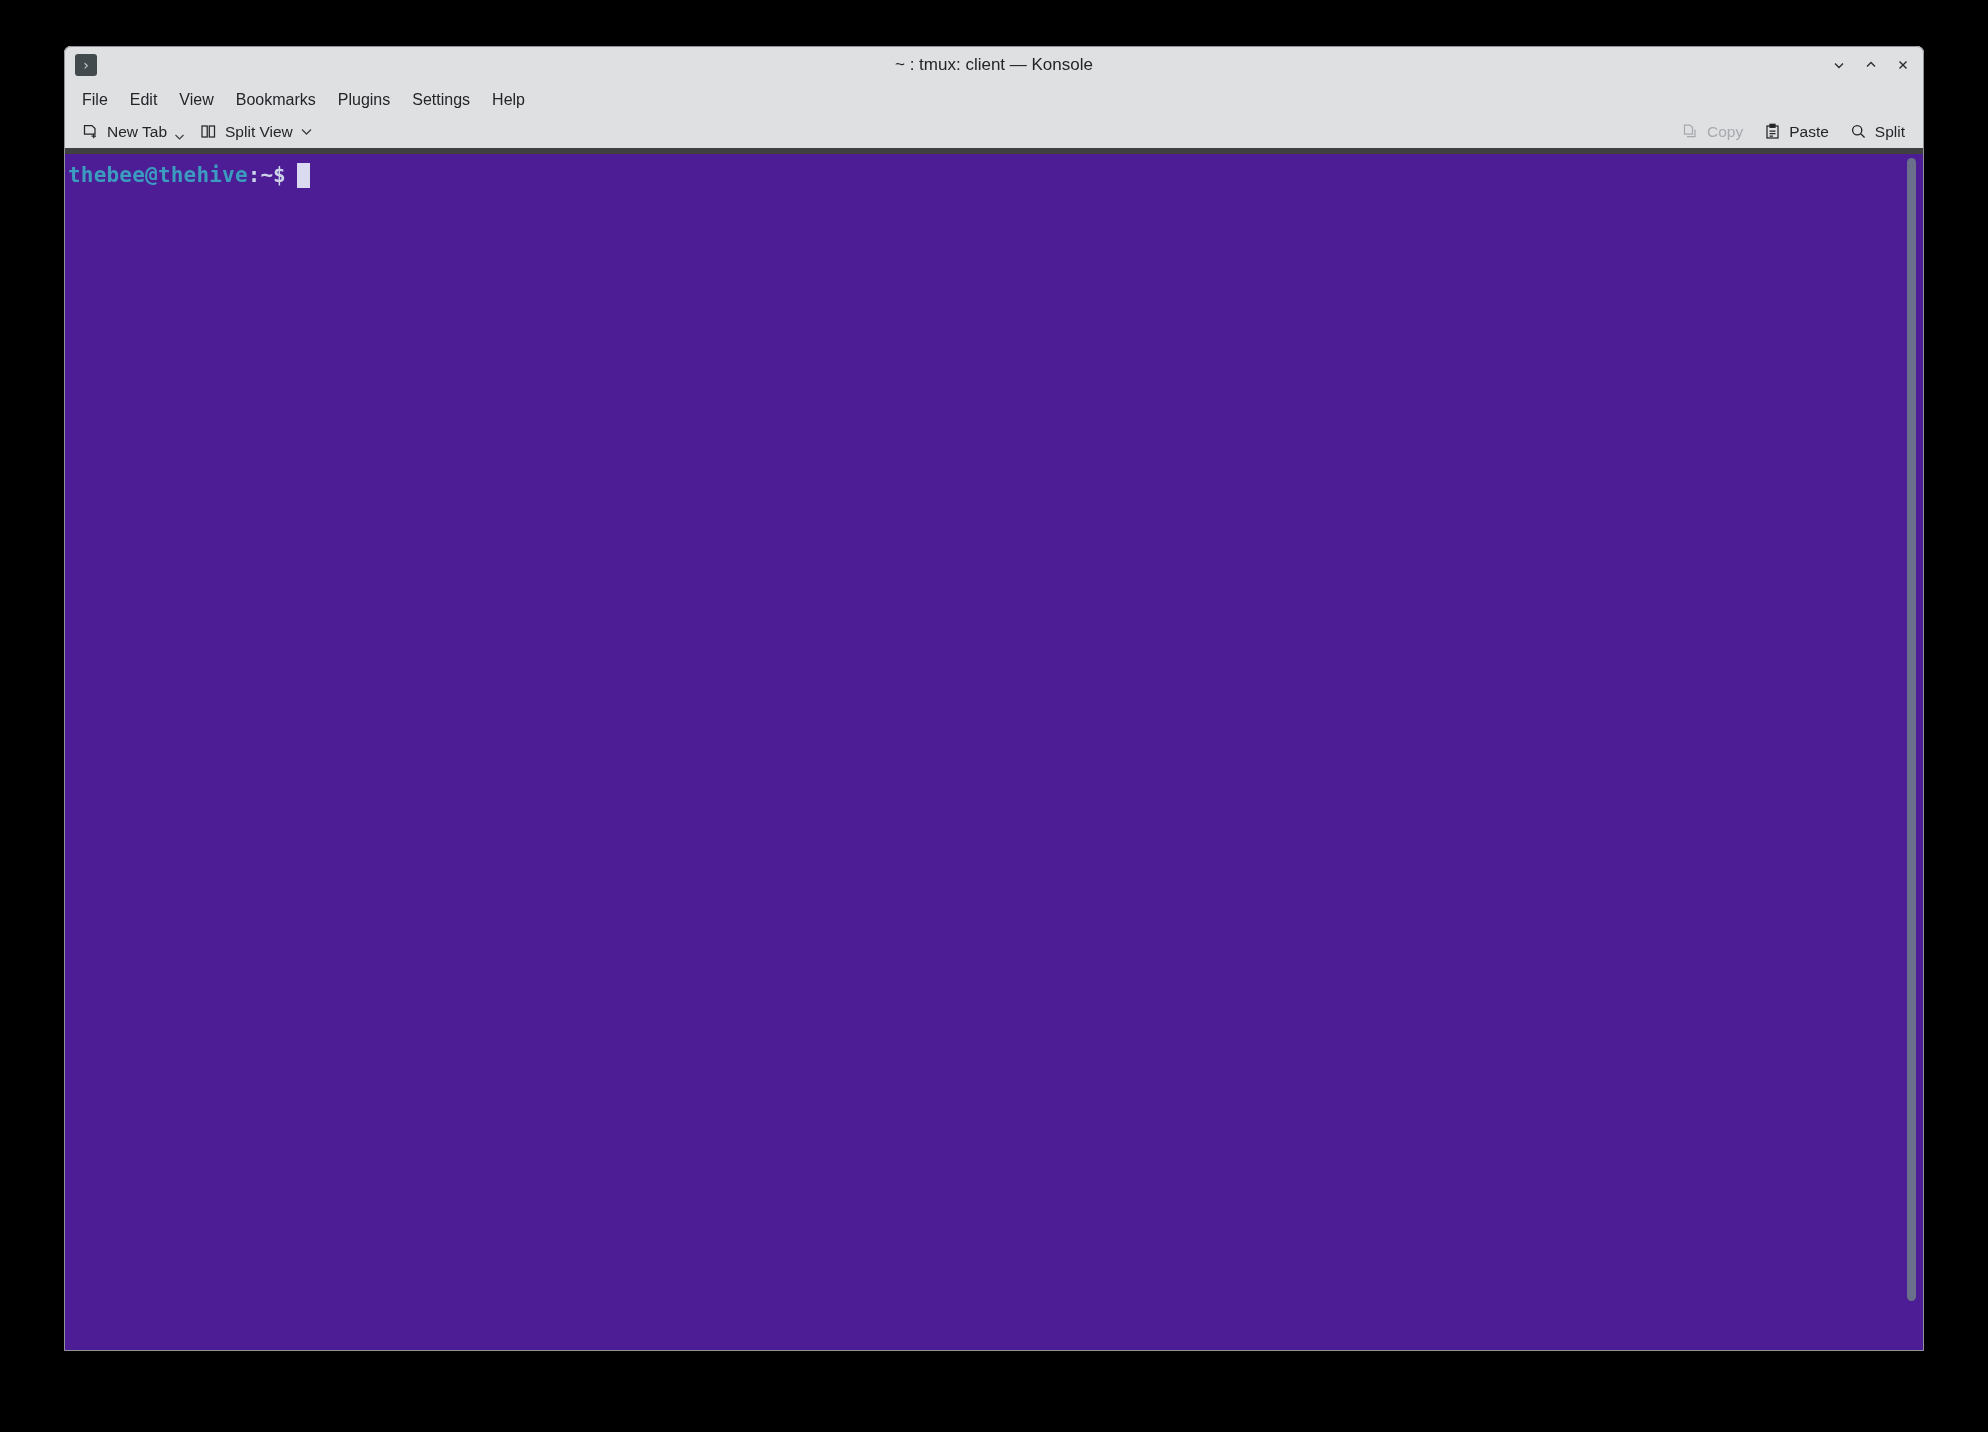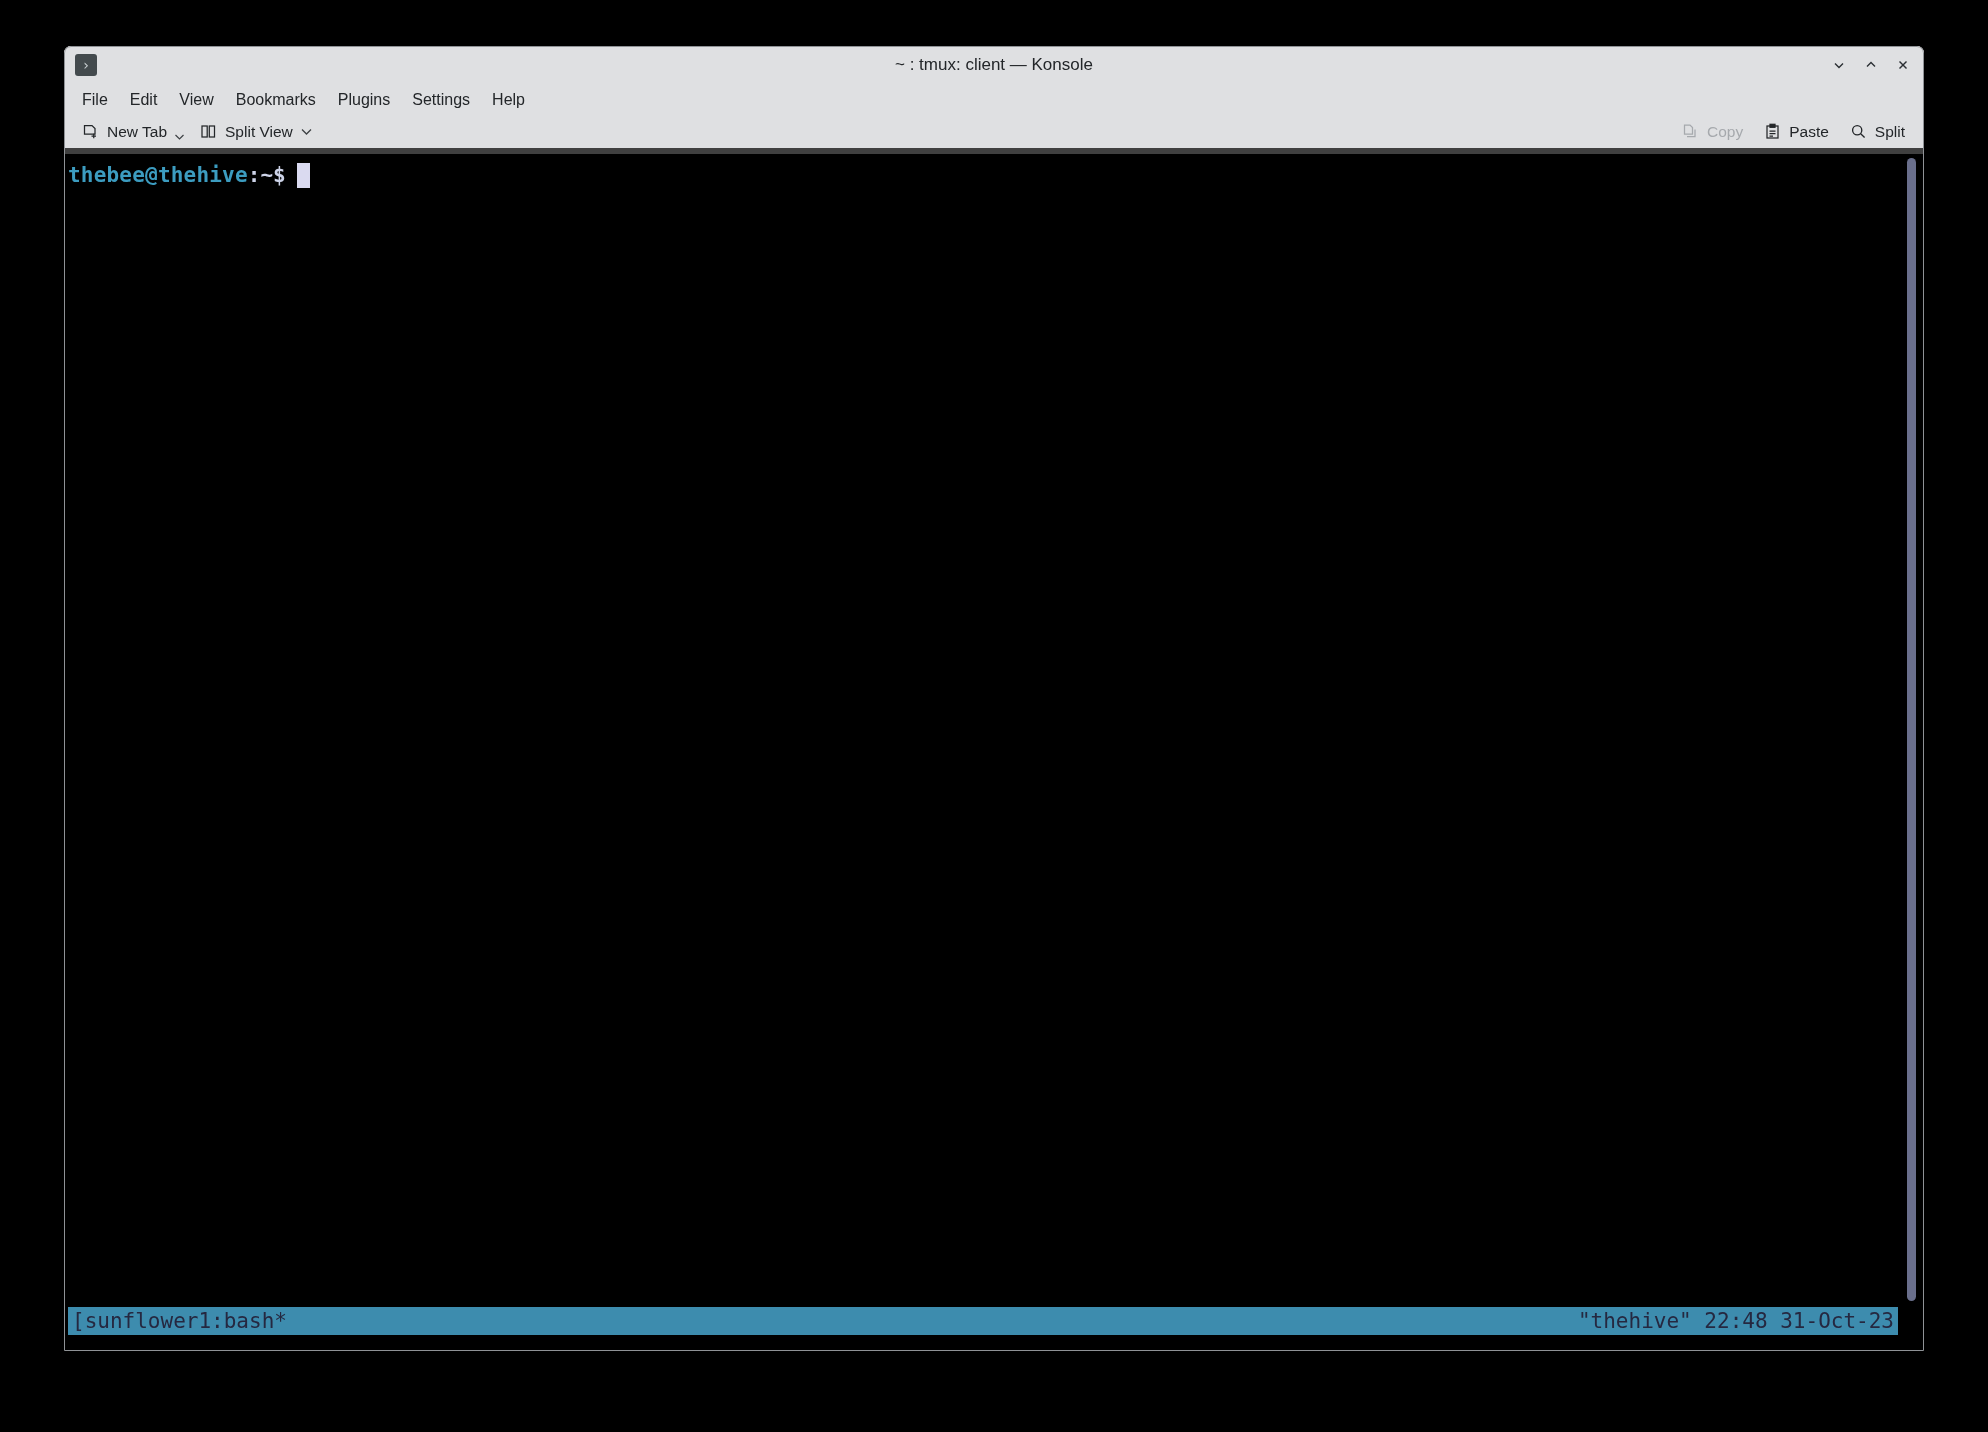--- a/index.html
+++ b/index.html
@@ -117,21 +117,21 @@
   .tb-btn.disabled { color: #a6a9ad; }
   .tb-btn .ico { display: flex; align-items: center; justify-content: center; width: 19px; height: 19px; }
   .tb-spacer { margin-left: auto; }
   .tb-right { display: flex; align-items: center; gap: 6px; }
   .chev-small { display:flex; align-items:flex-end; height:19px; }
 
   
   #terminal {
     flex: 1 1 auto;
     position: relative;
-    background: #000000;
+    background: #4c1d95;
     overflow: hidden;
     font-family: "DejaVu Sans Mono", monospace;
   }
 
   #term-content {
     position: absolute;
     top: 8px; left: 4px; right: 26px; bottom: 46px;
   }
 
   .term-line {
@@ -307,20 +307,16 @@
     <div id="term-content">
       <div class="term-line">
         <span class="t-prompt-user">thebee@thehive</span><span class="t-prompt-punct">:~$</span><span class="t-cursor"></span>
       </div>
     </div>
 
     <div id="term-scrollbar">
       <div id="term-scroll-thumb"></div>
     </div>
 
-    <div id="tmux-status">
-      <span>[sunflower1:bash*</span>
-      <span id="tmux-right">"thehive" 22:48 31-Oct-23</span>
-    </div>
   </div>
 
   <div id="window-border"></div>
 </div>
 
 </body></html>

